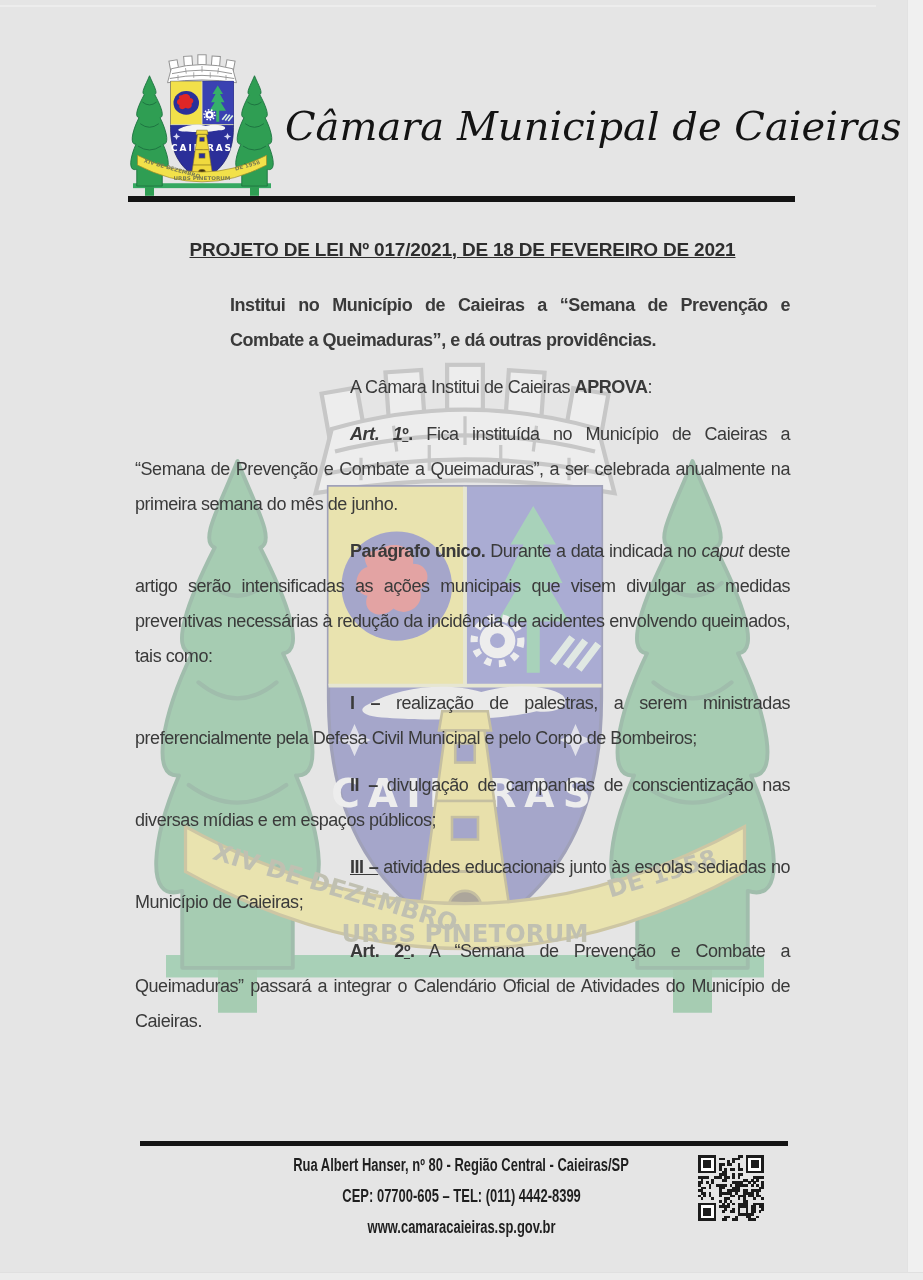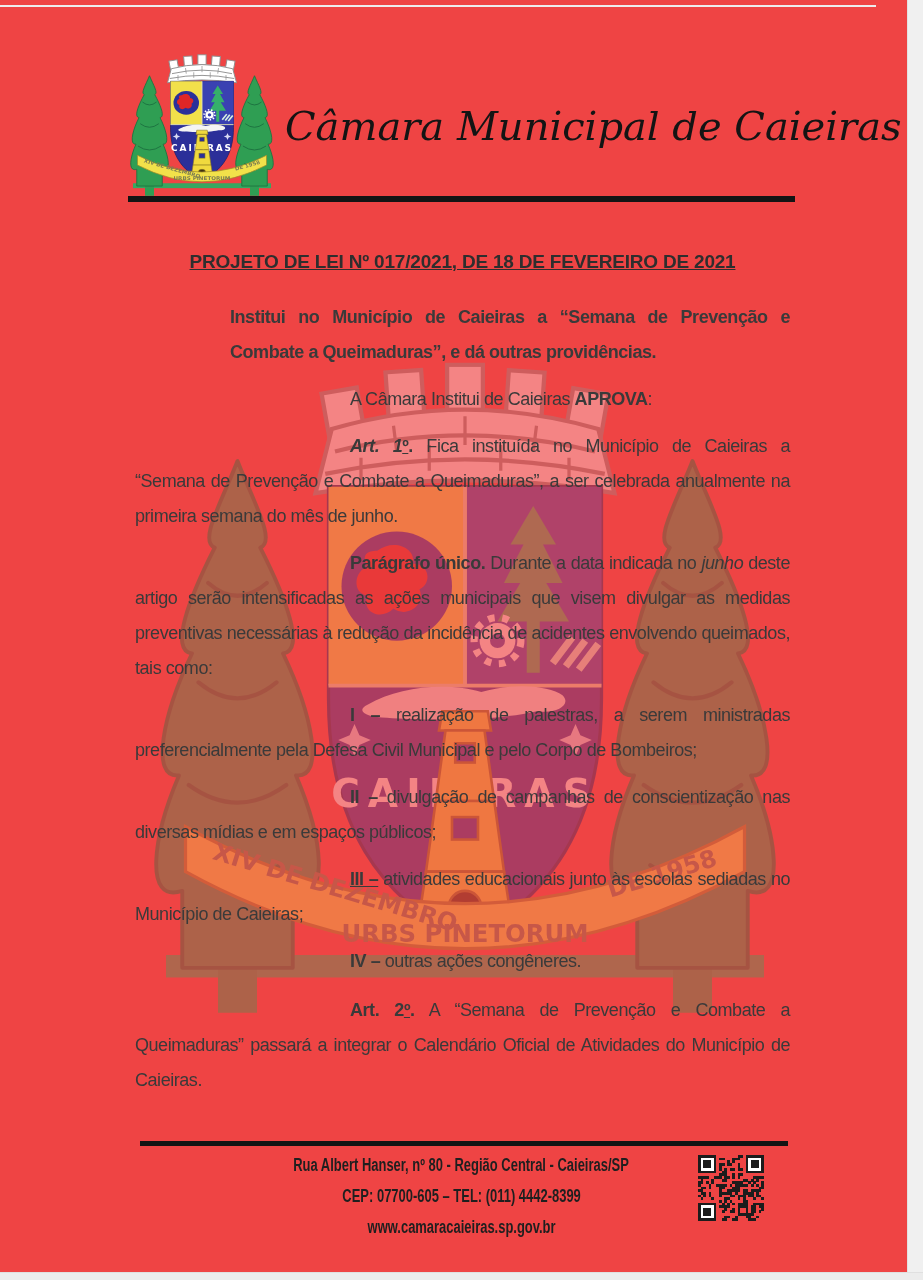--- a/index.html
+++ b/index.html
@@ -1,33 +1,33 @@
 <!DOCTYPE html>
 <html><head>
 <meta charset="utf-8">
 <style>
   html,body{margin:0;padding:0;background:#ffffff;}
-  .page{position:relative;width:923px;height:1280px;background:#ef4444;overflow:hidden;
+  .page{position:relative;width:923px;height:1280px;background:#e5e5e5;overflow:hidden;
         font-family:"Liberation Sans",sans-serif;color:#3a3a3a;}
   
   .top-edge{position:absolute;left:0;top:5px;width:876px;height:2px;background:#ededed;}
   .right-edge{position:absolute;right:0;top:0;width:15px;height:100%;background:#f0f0f0;border-left:1px solid #e2e2e2;}
   .bottom-edge{position:absolute;left:0;bottom:0;width:100%;height:7px;background:#ececec;border-top:1px solid #e0e0e0;}
   
   .logo{position:absolute;left:127px;top:52px;width:150px;height:148px;}
   .org-name{position:absolute;left:285px;top:96px;width:500px;text-align:center;
             font-family:"DejaVu Serif",serif;font-style:italic;font-size:40px;line-height:60px;
             color:#141414;white-space:nowrap;}
   .header-rule{position:absolute;left:128px;top:196px;width:667px;height:6px;background:#141414;}
   
   .watermark{position:absolute;left:140px;top:352px;width:650px;height:680px;opacity:.34;}
   
   .doc{position:absolute;left:135px;top:238px;width:655px;font-size:18px;line-height:35px;
        letter-spacing:-0.45px;color:#3a3a3a;z-index:2;}
-  .doc-title{margin:12px 0 26px 0;font-size:19px;line-height:24px;font-weight:bold;letter-spacing:-0.2px;
+  .doc-title{margin:0 0 26px 0;font-size:19px;line-height:24px;font-weight:bold;letter-spacing:-0.2px;
              text-align:center;text-decoration:underline;color:#2e2e2e;}
   .para{margin:12px 0 0 0;text-align:justify;text-indent:215px;}
   .para.ementa{margin-left:95px;text-indent:0;}
   .para.gap{margin-top:14px;}
   
   .footer-rule{position:absolute;left:140px;top:1141px;width:648px;height:5px;background:#141414;z-index:2;}
   .footer-text{position:absolute;left:135px;top:1150px;width:653px;text-align:center;z-index:2;
                font-weight:bold;font-size:18px;line-height:31px;color:#1f1f1f;}
   .cond{display:inline-block;transform:scaleX(0.72);transform-origin:50% 50%;white-space:nowrap;}
   .qr{position:absolute;left:698px;top:1155px;width:66px;height:66px;z-index:2;}
@@ -120,25 +120,24 @@
     <use href="#emblem"></use>
   </svg>
   <div class="org-name">Câmara Municipal de Caieiras</div>
   <div class="header-rule"></div>
 
   <div class="doc">
     <h1 class="doc-title">PROJETO DE LEI Nº 017/2021, DE 18 DE FEVEREIRO DE 2021</h1>
   <p class="para ementa"><span style="font-weight: bold;">Institui no Município de Caieiras a “Semana de Prevenção e Combate a Queimaduras”, e dá outras providências.</span></p>
       <p class="para"><span>A Câmara Institui de Caieiras </span><span style="font-weight: bold;">APROVA</span><span>:</span></p>
       <p class="para"><span style="font-weight: bold; font-style: italic;">Art. 1</span><span style="font-weight: bold; text-decoration: underline;">º</span><span style="font-weight: bold;">.</span><span> Fica instituída no Município de Caieiras a “Semana de Prevenção e Combate a Queimaduras”, a ser celebrada anualmente na primeira semana do mês de junho.</span></p>
-      <p class="para"><span style="font-weight: bold; margin-top: 40px;">Parágrafo único.</span><span> Durante a data indicada no </span><span style="font-style: italic;">junho</span><span> deste artigo serão intensificadas as ações municipais que visem divulgar as medidas preventivas necessárias à redução da incidência de acidentes envolvendo queimados, tais como:</span></p>
+      <p class="para"><span style="font-weight: bold; margin-top: 40px;">Parágrafo único.</span><span> Durante a data indicada no </span><span style="font-style: italic;">caput</span><span> deste artigo serão intensificadas as ações municipais que visem divulgar as medidas preventivas necessárias à redução da incidência de acidentes envolvendo queimados, tais como:</span></p>
       <p class="para"><span style="font-weight: bold;">I –</span><span> realização de palestras, a serem ministradas preferencialmente pela Defesa Civil Municipal e pelo Corpo de Bombeiros;</span></p>
       <p class="para"><span style="font-weight: bold;">II –</span><span> divulgação de campanhas de conscientização nas diversas mídias e em espaços públicos;</span></p>
       <p class="para"><span style="font-weight: bold; text-decoration: underline;">III –</span><span> atividades educacionais junto às escolas sediadas no Município de Caieiras;</span></p>
-      <p class="para"><span style="font-weight: bold;">IV –</span><span> outras ações congêneres.</span></p>
       <p class="para gap"><span style="font-weight: bold;">Art. 2</span><span style="font-weight: bold; text-decoration: underline;">º</span><span style="font-weight: bold;">.</span><span> A “Semana de Prevenção e Combate a Queimaduras” passará a integrar o Calendário Oficial de Atividades do Município de Caieiras.</span></p>
     </div>
 
   <div class="footer-rule"></div>
   <div class="footer-text">
     <div><span class="cond">Rua Albert Hanser, nº 80 - Região Central - Caieiras/SP</span></div>
     <div><span class="cond">CEP: 07700-605 – TEL: (011) 4442-8399</span></div>
     <div><span class="cond">www.camaracaieiras.sp.gov.br</span></div>
   </div>
   <svg class="qr" viewBox="0 0 25 25" shape-rendering="crispEdges" fill="#1c1c1c">

